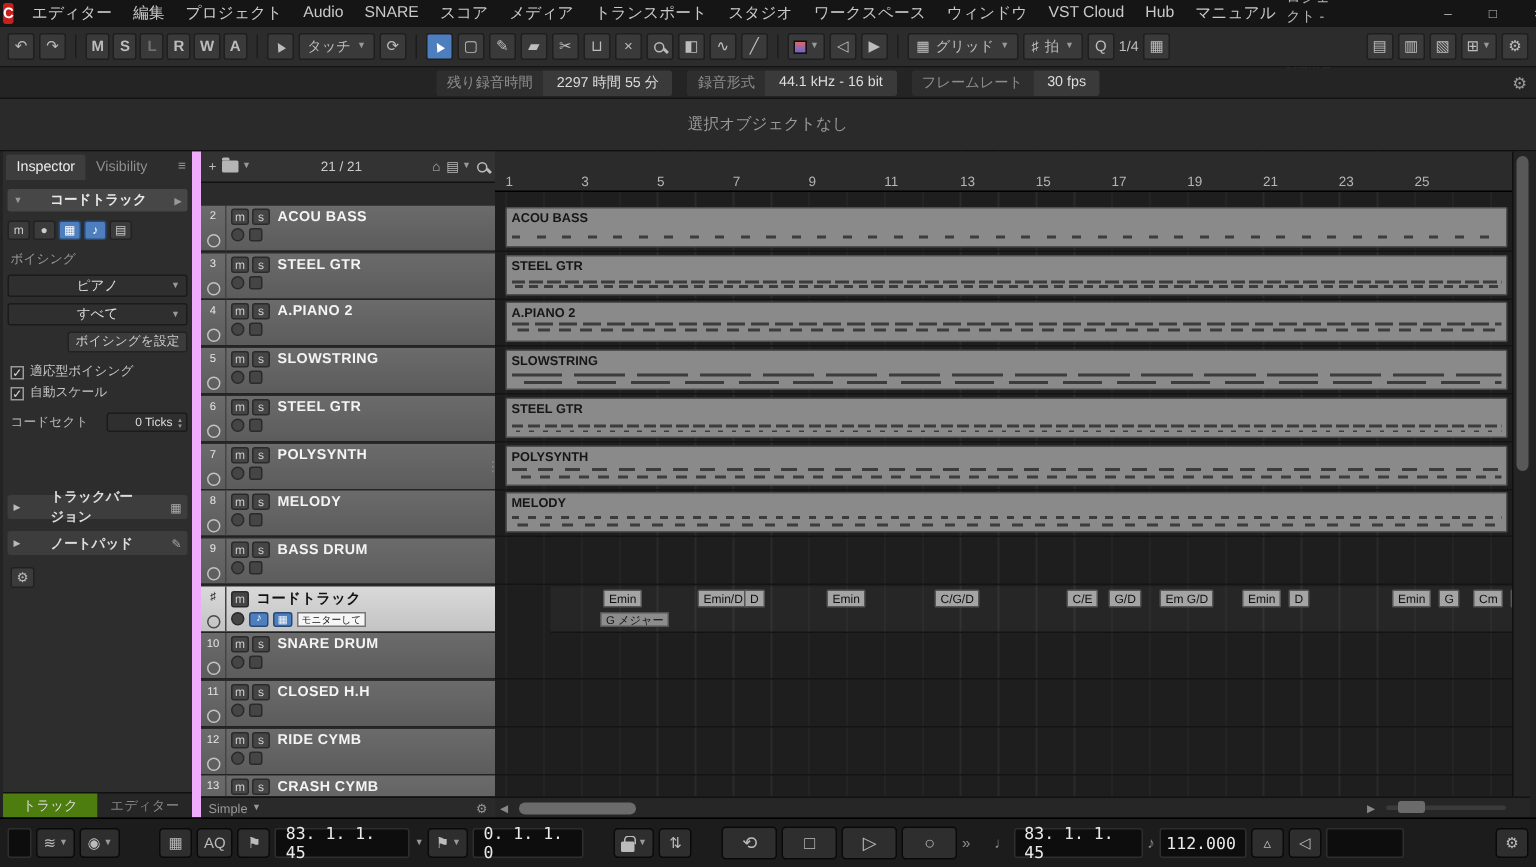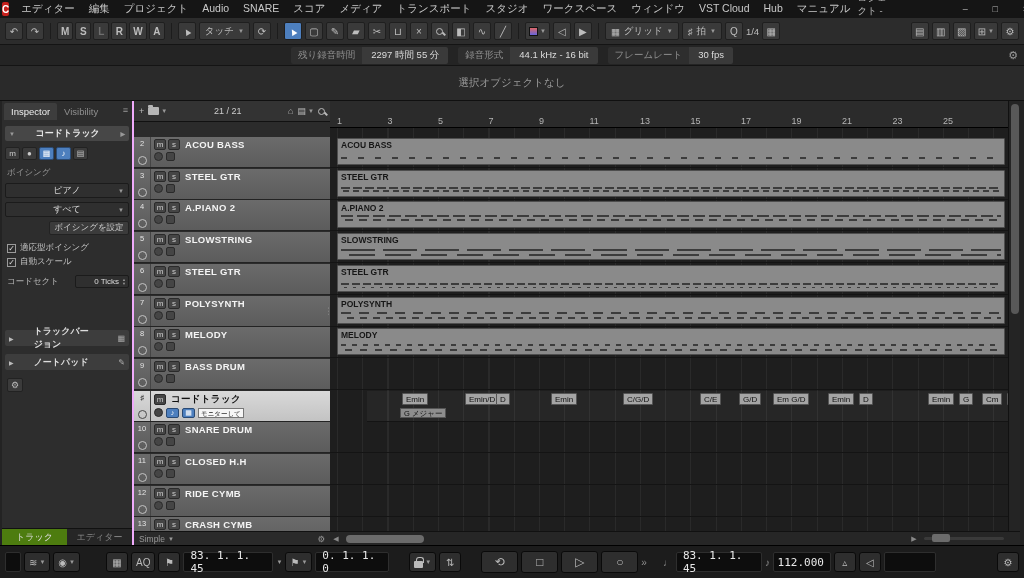--- a/index.html
+++ b/index.html
@@ -46,21 +46,21 @@
 
   
   #statusbar { position:absolute; top:65px; left:0; width:1024px; height:36px; background:#2a2a2a;
     border-top:1px solid #141414; border-bottom:1px solid #101010;
     display:flex; align-items:center; justify-content:center; color:#9a9a9a; font-size:10.5px; }
 
   
   #main { position:absolute; top:101px; left:0; width:1024px; height:444px; background:#232323; }
 
   
-  #inspector { position:absolute; left:2px; top:0; width:132px; height:444px; background:#2d2d2d; border-right:2px solid #f0abfc; }
+  #inspector { position:absolute; left:2px; top:0; width:132px; height:444px; background:#2d2d2d; border-right:6px solid #f0abfc; }
   #ins-tabs { position:absolute; top:2px; left:2px; height:17px; display:flex; }
   .itab { padding:0 7px; font-size:9.5px; color:#8f8f8f; display:flex; align-items:center; }
   .itab.active { background:#3d3d3d; color:#eee; border-radius:2px 2px 0 0; }
   .itab-menu { position:absolute; top:4px; right:4px; font-size:9px; color:#999; }
   .chead { position:absolute; top:25px; left:3px; right:3px; height:15px; background:#474747; border-radius:2px;
     display:flex; align-items:center; justify-content:space-between; padding:0 4px; font-size:9px; font-weight:bold; color:#e8e8e8; }
   .ins-iconrow { position:absolute; top:46px; left:3px; display:flex; gap:2px; }
   .ibtn { width:15px; height:13px; background:#3b3b3b; border:1px solid #222; border-radius:2px;
     color:#ccc; font-size:8px; display:flex; align-items:center; justify-content:center; }
   .ibtn.blue { background:#4d7fbe; color:#fff; border-color:#2a4a74; }
@@ -673,21 +673,21 @@
             <div class="notes n6"></div>
           </div>
         </div>
         <div class="lane" style="top: 257.9px;"></div>
         <div class="lane sel" style="top: 289.6px;">
           <span class="chord" style="left: 35px;">Emin</span>
           <span class="chord" style="left: 98px;">Emin/D</span>
           <span class="chord" style="left: 129px;">D</span>
           <span class="chord" style="left: 184px;">Emin</span>
           <span class="chord" style="left: 256px;">C/G/D</span>
-          <span class="chord" style="left: 333px;">C/E</span>
+          <span class="chord" style="left: 344px;">C/E</span>
           <span class="chord" style="left: 372px;">G/D</span>
           <span class="chord" style="left: 406px;">Em G/D</span>
           <span class="chord" style="left: 461px;">Emin</span>
           <span class="chord" style="left: 492px;">D</span>
           <span class="chord" style="left: 561px;">Emin</span>
           <span class="chord" style="left: 592px;">G</span>
           <span class="chord" style="left: 615px;">Cm</span>
           <span class="chord" style="left: 640px;">C</span>
           <span class="chord" style="left: 663px;">Cm</span>
           <span class="scale-ev" style="left: 33px;">G メジャー</span>

